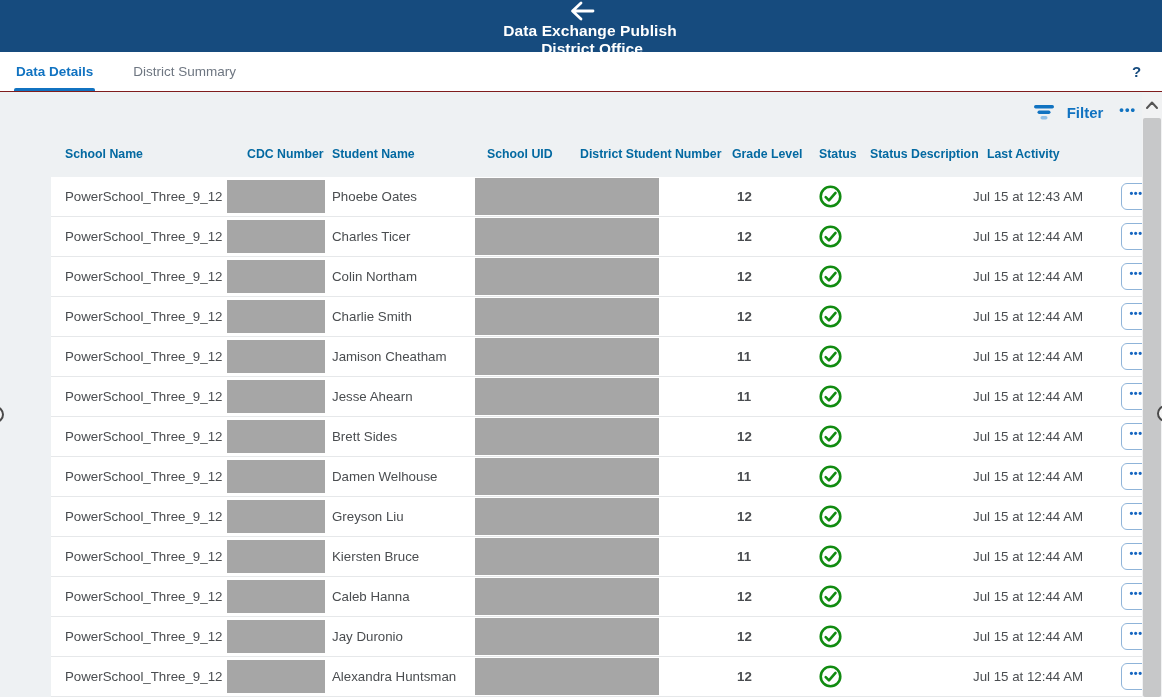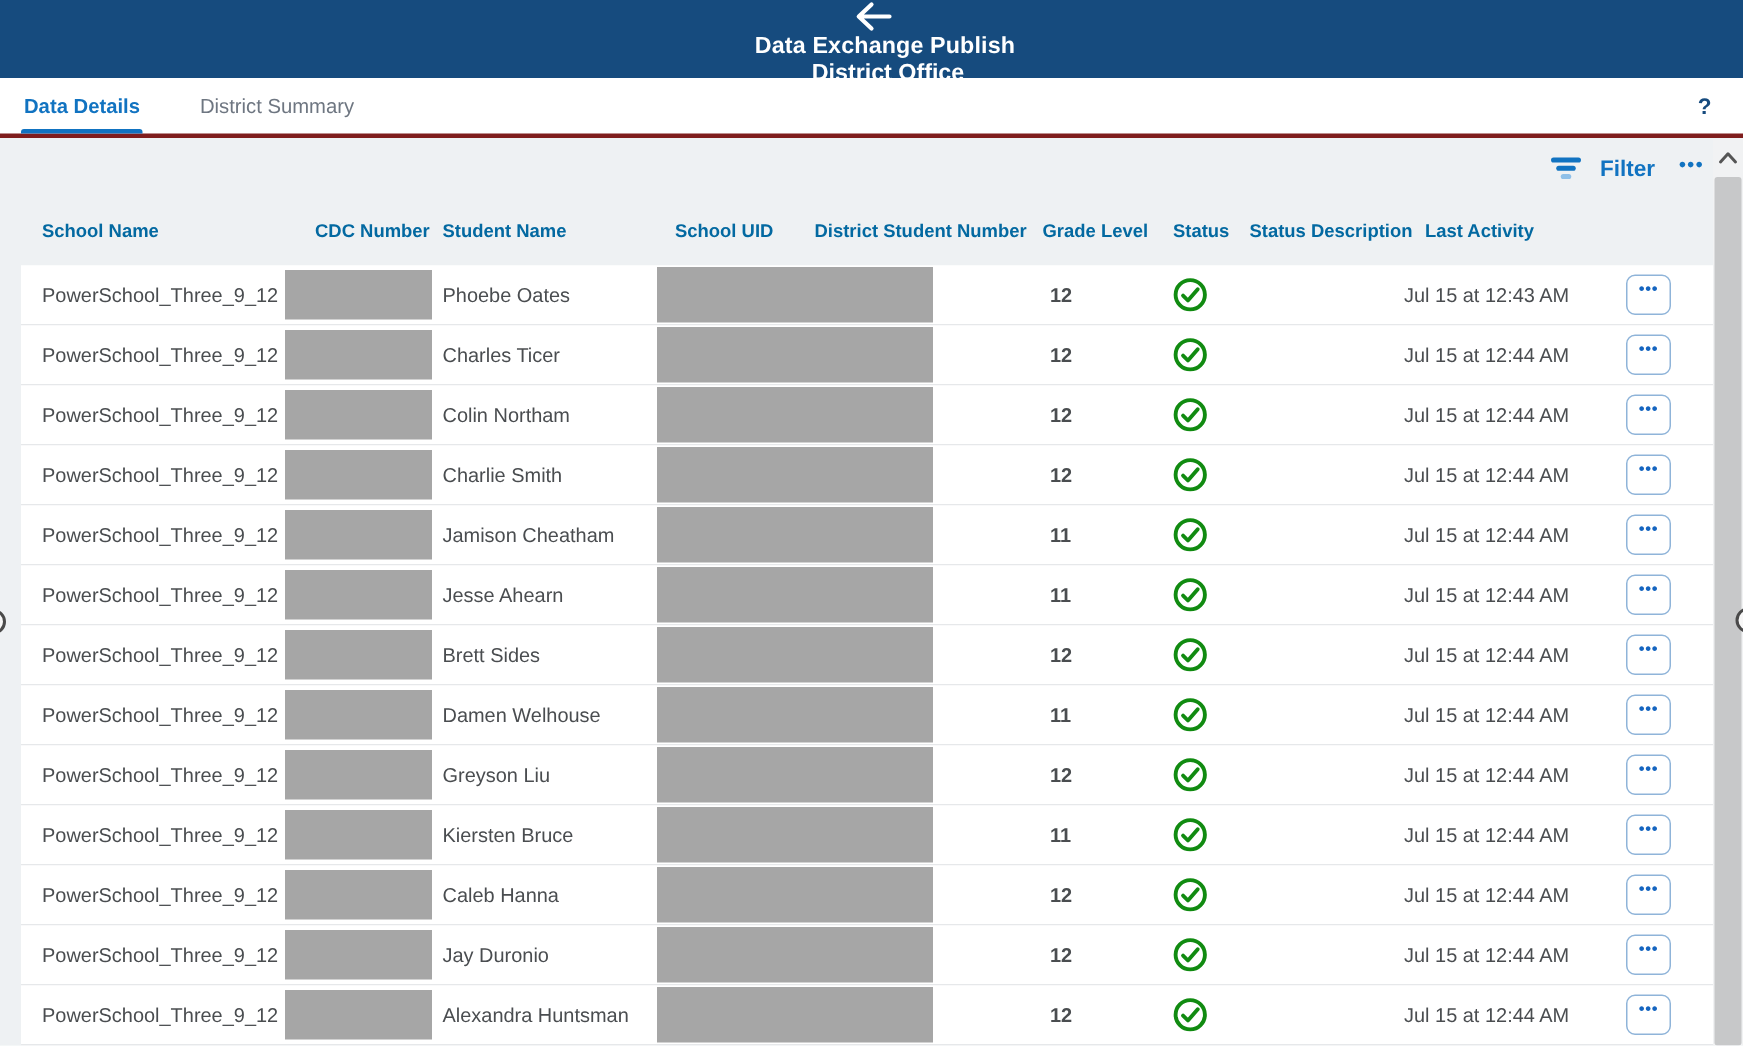--- a/index.html
+++ b/index.html
@@ -26,33 +26,33 @@
     width:30px; height:100%; display:flex; align-items:center; justify-content:center;
     border-left:1px solid #d4d8dc;
   }
   .help-btn{
     margin-left:auto; width:23px; height:23px; border-radius:50%; background:#fff;
     border:none; color:#164b7e; font-size:15px; font-weight:bold; line-height:23px;
     text-align:center; cursor:pointer; margin-right:4px;
   }
   
   .tabbar{
-    height:40px; background:#fff; border-bottom:3px solid #7f1d1d;
+    height:40px; background:#fff; border-bottom:1px solid #7f1d1d;
     display:flex; align-items:stretch; padding-left:14px;
   }
   .tab{ display:flex; align-items:center; font-size:13.5px; color:#6e7681;
     cursor:pointer; position:relative; padding:0 2px; }
   .tab + .tab{ margin-left:36px; }
   .tab.active{ color:#1173c1; font-weight:bold; }
   .tab.active::after{
     content:""; position:absolute; left:0; right:0; bottom:0; height:3px;
     background:#1173c1; border-radius:2px 2px 0 0;
   }
   
-  .content{ position:absolute; top:93px; left:0; right:20px; bottom:0; background:#eef1f3; }
+  .content{ position:absolute; top:93px; left:0; right:20px; bottom:0; background:#eef1f3;padding-left:37px; }
   .toolbar{
     height:38px; display:flex; align-items:center; justify-content:flex-end;
     padding-right:4px;
   }
   .filter-btn{ display:flex; align-items:center; background:none; border:none; cursor:pointer; }
   .filter-label{ color:#1173c1; font-size:15px; font-weight:bold; margin-left:12px; }
   .more-toolbar{ background:none; border:none; color:#1173c1; font-size:13px; font-weight:bold;
     letter-spacing:1px; margin-left:14px; cursor:pointer; padding:2px 2px 8px 2px;}
   
   .grid{

